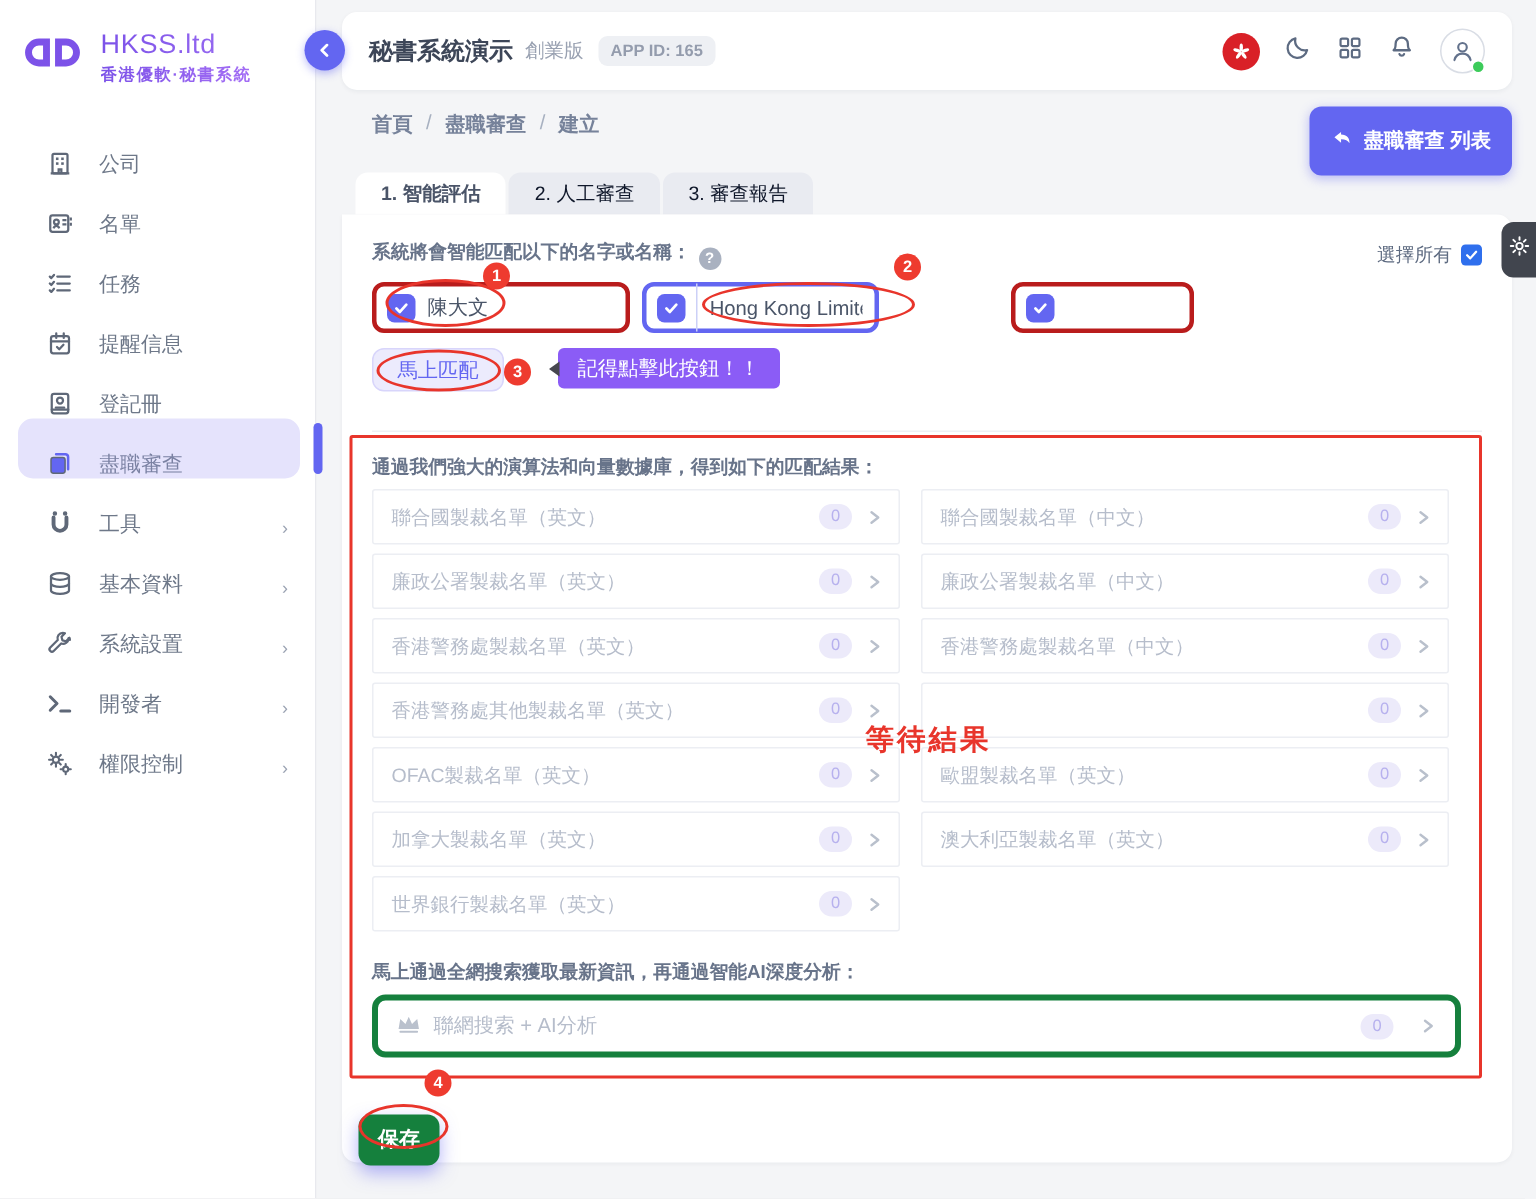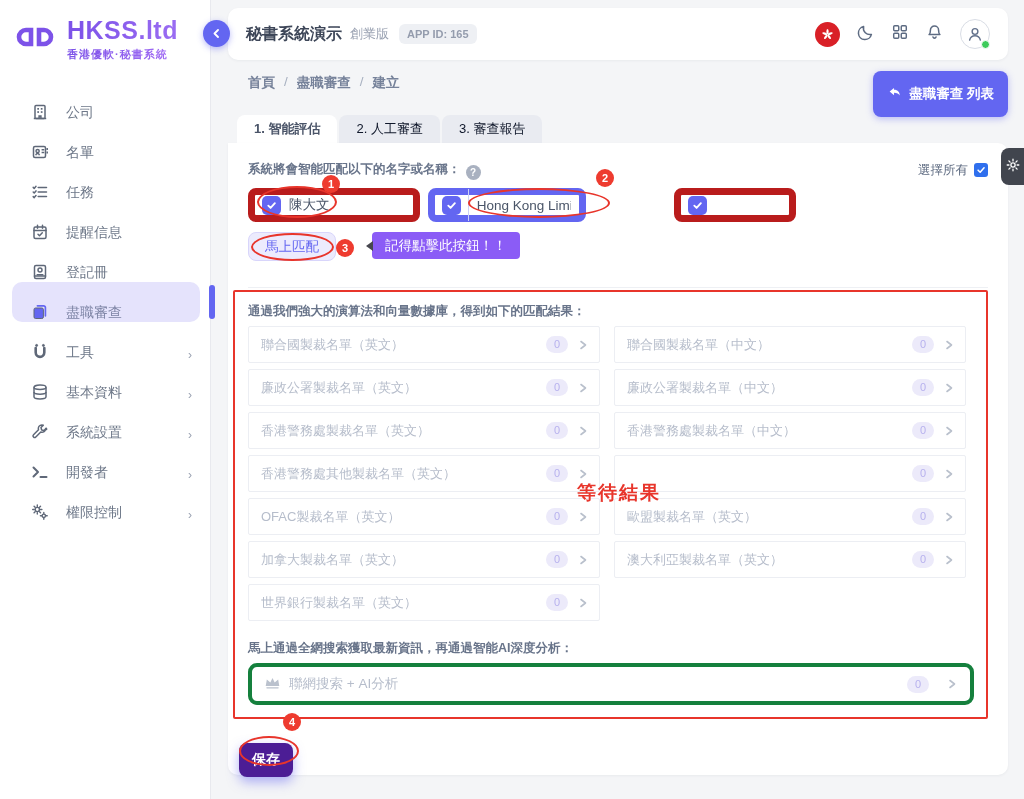--- a/index.html
+++ b/index.html
@@ -2,21 +2,21 @@
 <html><head>
 <meta charset="utf-8">
 <style>
   * { margin:0; padding:0; box-sizing:border-box; }
   html,body { background:#e9eaee; font-family:"Liberation Sans", sans-serif; }
   .screen { position:relative; width:1024px; height:799px; background:#f4f5f7; overflow:hidden; }
 
   
   .sidebar { position:absolute; left:0; top:0; width:211px; height:799px; background:#ffffff; border-right:1px solid #e8e9ee; }
   .logo-row { display:flex; align-items:center; gap:9px; padding:16px 8px 10px 12px; }
-  .logo-text-title { font-size:25px; font-weight:bold; letter-spacing:.5px;
+  .logo-text-title { font-size:18px; font-weight:normal; letter-spacing:.5px;
     background:linear-gradient(90deg,#7c52e8,#9a6cf2); -webkit-background-clip:text; background-clip:text; color:transparent; }
   .logo-text-sub { font-size:11px; font-weight:bold; color:#8150e0; letter-spacing:1px; margin-top:2px;
     background:linear-gradient(90deg,#7c52e8,#a46ef5); -webkit-background-clip:text; background-clip:text; color:transparent; }
   .menu { padding-top:10px; }
   .mi { position:relative; display:flex; align-items:flex-end; height:40px; padding:0 18px 0 30px; gap:16px;
         color:#6e7889; font-size:14px; cursor:pointer; }
   .mi .ic { width:20px; height:20px; display:flex; align-items:center; justify-content:center; }
   .mi .ic svg { stroke:#5f6878; }
   .mi .chev { margin-left:auto; color:#9aa2b2; font-size:12px; }
   .mi-active { background:#e5e3fc; margin:0 10px 0 12px; border-radius:10px; padding-left:18px; color:#7b82a3; }
@@ -53,21 +53,21 @@
           box-shadow:0 1px 3px rgba(25,30,50,.05); padding:18px 20px; }
 
   .row1 { display:flex; align-items:center; justify-content:space-between; height:18px; }
   .lbl { font-size:12.5px; font-weight:bold; color:#68748a; }
   .help-ic { display:inline-flex; width:15px; height:15px; margin-left:5px; border-radius:50%; background:#a9b1c0; color:#fff;
              font-size:10px; font-weight:bold; align-items:center; justify-content:center; vertical-align:-3px; }
   .selall { display:flex; align-items:center; gap:6px; font-size:12.5px; color:#5d6a80; }
   .cb-blue { width:14px; height:14px; background:#2f6fed; border-radius:3px; display:flex; align-items:center; justify-content:center; }
 
   .inputs-row { display:flex; align-items:center; margin-top:9px; }
-  .igroup { display:flex; align-items:center; height:34px; border:7px solid #b91c1c; border-radius:8px; padding-left:7px; background:#fff; }
+  .igroup { display:flex; align-items:center; height:34px; border:3px solid #b91c1c; border-radius:8px; padding-left:7px; background:#fff; }
   .igroup.focused { border-color:#6366f1; }
   .g1 { width:172px; } .g2 { width:158px; margin-left:8px; } .g3 { width:122px; margin-left:88px; }
   .cb-purple { flex:0 0 auto; width:19px; height:19px; background:#6366f1; border-radius:5px; display:flex; align-items:center; justify-content:center; }
   .vdiv { width:1px; height:32px; background:#ccd0f7; margin-left:7px; }
   .igroup input { border:none; outline:none; width:100%; padding:0 8px; font-size:13.5px; color:#4a5568; font-family:"Liberation Sans",sans-serif; background:transparent; }
 
   .match-row { margin-top:10px; }
   .match-btn { height:29px; padding:0 16px; background:#ecebfd; border:1px solid #d8d5fb; border-radius:8px; color:#6366f1;
                font-size:13.5px; cursor:pointer; }
 
@@ -79,21 +79,21 @@
   .litem { height:37px; margin-bottom:6px; border:1px solid #eceef3; border-radius:2px; display:flex; align-items:center;
            padding:0 10px 0 12px; color:#b6bdcb; font-size:13px; background:#fff; cursor:pointer; }
   .count { margin-left:auto; min-width:22px; height:17px; line-height:17px; text-align:center; background:#eceafa; color:#b7b1ee;
            border-radius:9px; font-size:11px; }
   .litem .chv { margin-left:9px; display:flex; }
   .ai-intro { margin-top:13px; height:16px; }
   .ai-row { margin-top:7px; height:42px; border:4px solid #15803d; border-radius:9px; display:flex; align-items:center;
             padding:0 12px; gap:8px; color:#b6bdcb; font-size:13.5px; cursor:pointer; }
   .waiting { position:absolute; left:342px; top:188px; color:#e8352b; font-size:19px; letter-spacing:2px; font-weight:bold; }
 
-  .save-btn { margin-top:24px; margin-left:-9px; width:54px; height:34px; background:#4c1d95; color:#fff; border:none; border-radius:8px;
+  .save-btn { margin-top:24px; margin-left:-9px; width:54px; height:34px; background:#15803d; color:#fff; border:none; border-radius:8px;
               font-size:14px; font-weight:bold; box-shadow:0 5px 12px rgba(99,102,241,.5); cursor:pointer; display:block; }
 
   .gear-fab { position:absolute; right:0; top:148px; width:23px; height:37px; background:#41454e; border-radius:8px 0 0 8px;
               display:flex; align-items:center; padding-left:5px; cursor:pointer; z-index:30; }
 
   
   .anno { position:absolute; pointer-events:none; z-index:50; }
   .ellipse { position:absolute; border:2.5px solid #e8352b; border-radius:50%; }
   .stepnum { position:absolute; width:18px; height:18px; border-radius:50%; background:#ee3b2f; color:#fff; font-size:11px; font-weight:bold;
              display:flex; align-items:center; justify-content:center; }

